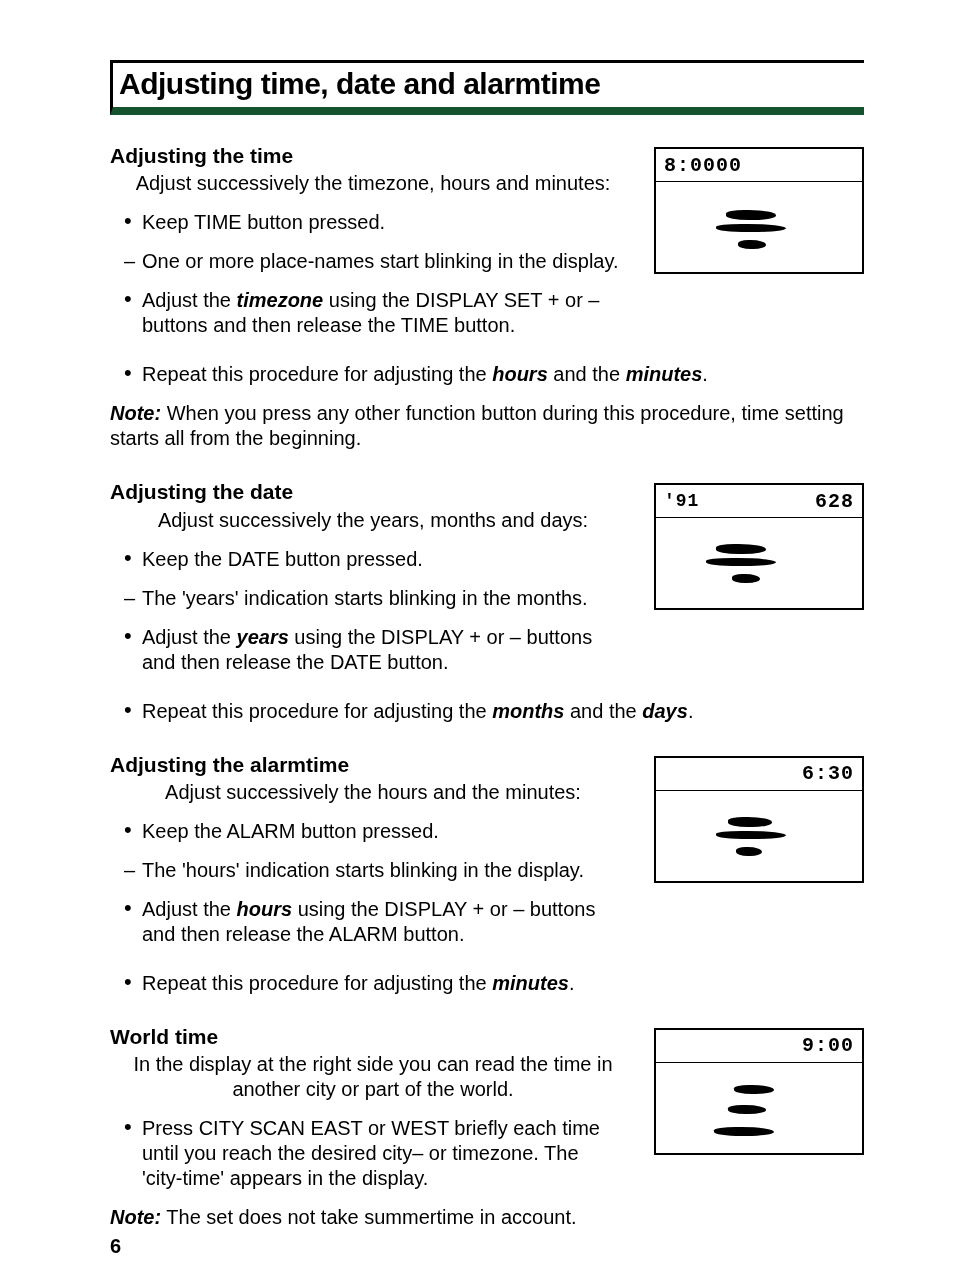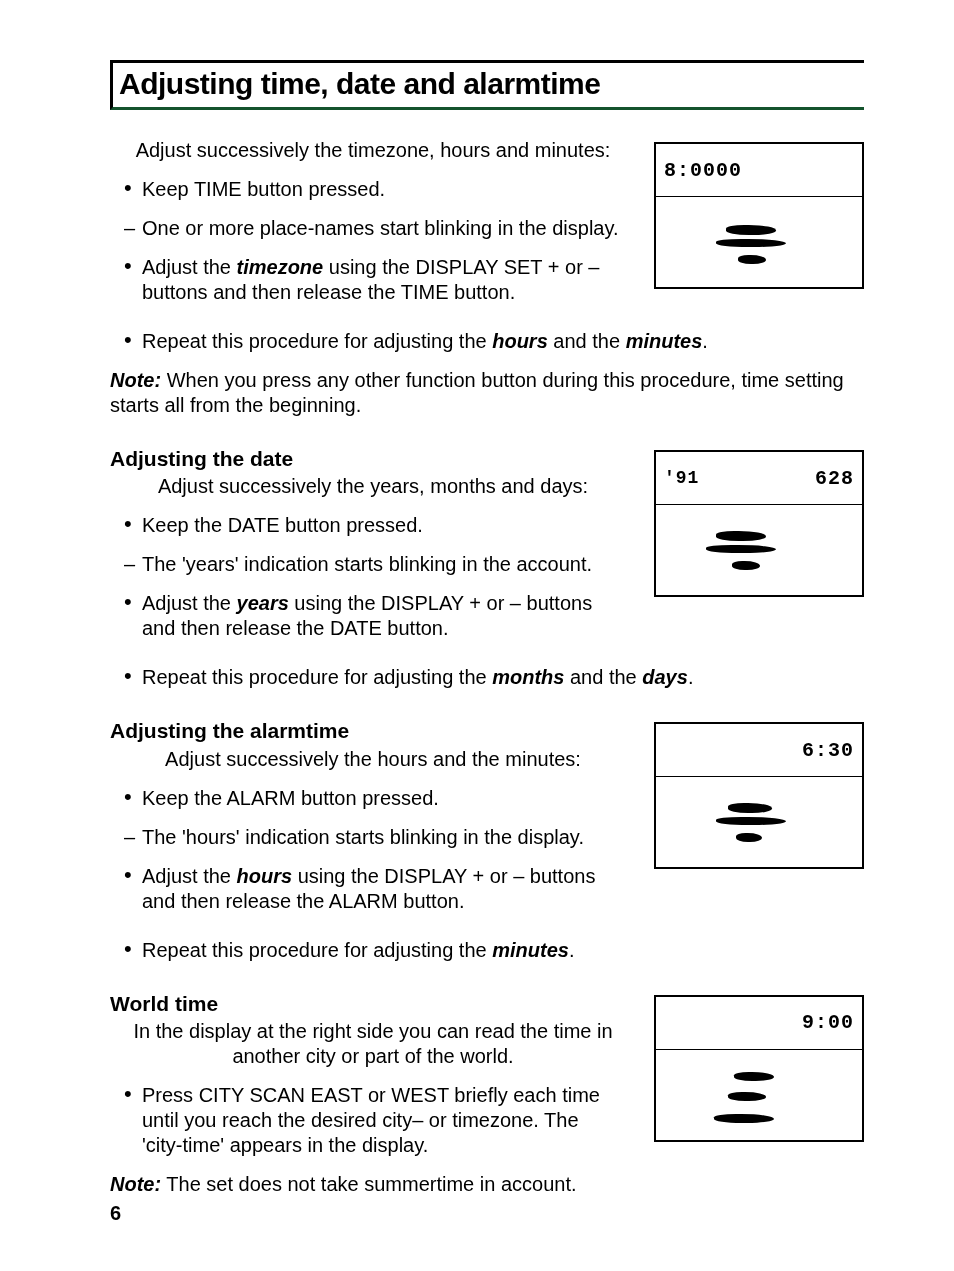--- a/index.html
+++ b/index.html
@@ -11,21 +11,21 @@
   }
   .page {
     padding: 60px 90px 40px 110px;
     box-sizing: border-box;
     width: 954px;
     position: relative;
   }
   .title-block {
     border-top: 3px solid #000;
     border-left: 3px solid #000;
-    border-bottom: 3px solid #14532d;
+    border-bottom: 8px solid #14532d;
     padding: 4px 10px 6px 6px;
     margin-bottom: 28px;
   }
   .title {
     font-size: 30px;
     font-weight: bold;
     letter-spacing: -0.5px;
   }
   .section-row {
     display: flex;
@@ -71,21 +71,21 @@
     border: 2.5px solid #000;
     width: 210px;
     box-sizing: border-box;
     margin-top: 4px;
     flex-shrink: 0;
     display: flex;
     flex-direction: column;
   }
   .display-top {
     border-bottom: 1px solid #000;
-    padding: 12px 8px;
+    padding: 2px 8px;
     display: flex;
     justify-content: space-between;
     align-items: center;
     font-family: "DS-Digital", "Courier New", monospace;
     font-size: 20px;
     font-weight: bold;
     letter-spacing: 1px;
     min-height: 28px;
   }
   .display-top.right { justify-content: flex-end; }
@@ -118,20 +118,21 @@
 <body>
 
 <div class="page">
 
   <div class="title-block">
     <div class="title">Adjusting time, date and alarmtime</div>
   </div>
 
   <div class="section-row">
     <div class="text-col">
+      <p class="subhead">Adjusting the time</p>
       <p class="lead">Adjust successively the timezone, hours and minutes:</p>
       <ul class="items">
         <li class="bullet">Keep TIME button pressed.</li>
         <li class="dash">One or more place-names start blinking in the display.</li>
         <li class="bullet">
           <span>Adjust the </span><span class="bi">timezone</span><span> using the DISPLAY SET + or – buttons and then release the TIME button.</span>
         </li>
       </ul>
     </div>
     <div class="display-box">
@@ -154,21 +155,21 @@
     </ul>
     <p class="note-line"><span class="note-label">Note:</span><span> When you press any other function button during this procedure, time setting starts all from the beginning.</span></p>
   </div>
 
   <div class="section-row">
     <div class="text-col">
       <p class="subhead">Adjusting the date</p>
       <p class="lead">Adjust successively the years, months and days:</p>
       <ul class="items">
         <li class="bullet">Keep the DATE button pressed.</li>
-        <li class="dash">The 'years' indication starts blinking in the account.</li>
+        <li class="dash">The 'years' indication starts blinking in the months.</li>
         <li class="bullet">
           <span>Adjust the </span><span class="bi">years</span><span> using the DISPLAY + or – buttons and then release the DATE button.</span>
         </li>
       </ul>
     </div>
     <div class="display-box">
       <div class="display-top">
         <span class="small-left">'91</span>
         <span>628</span>
       </div>

